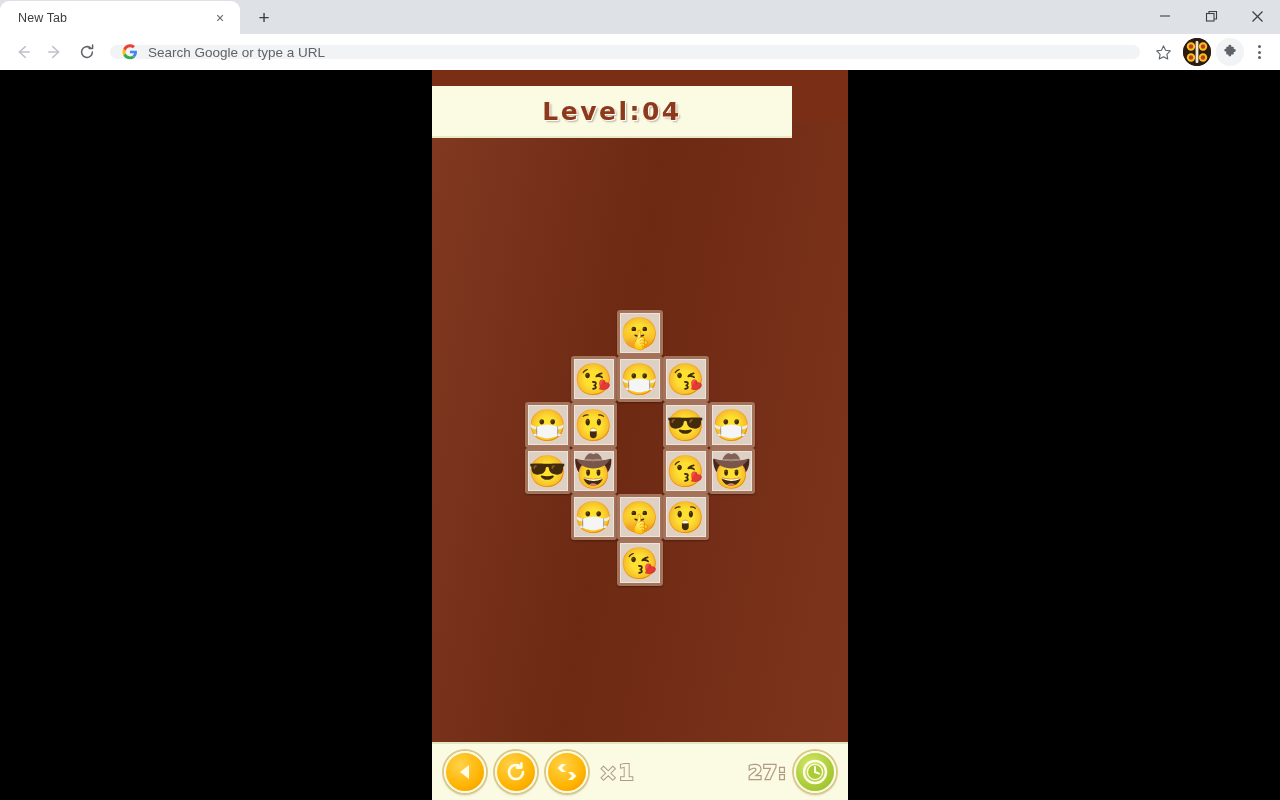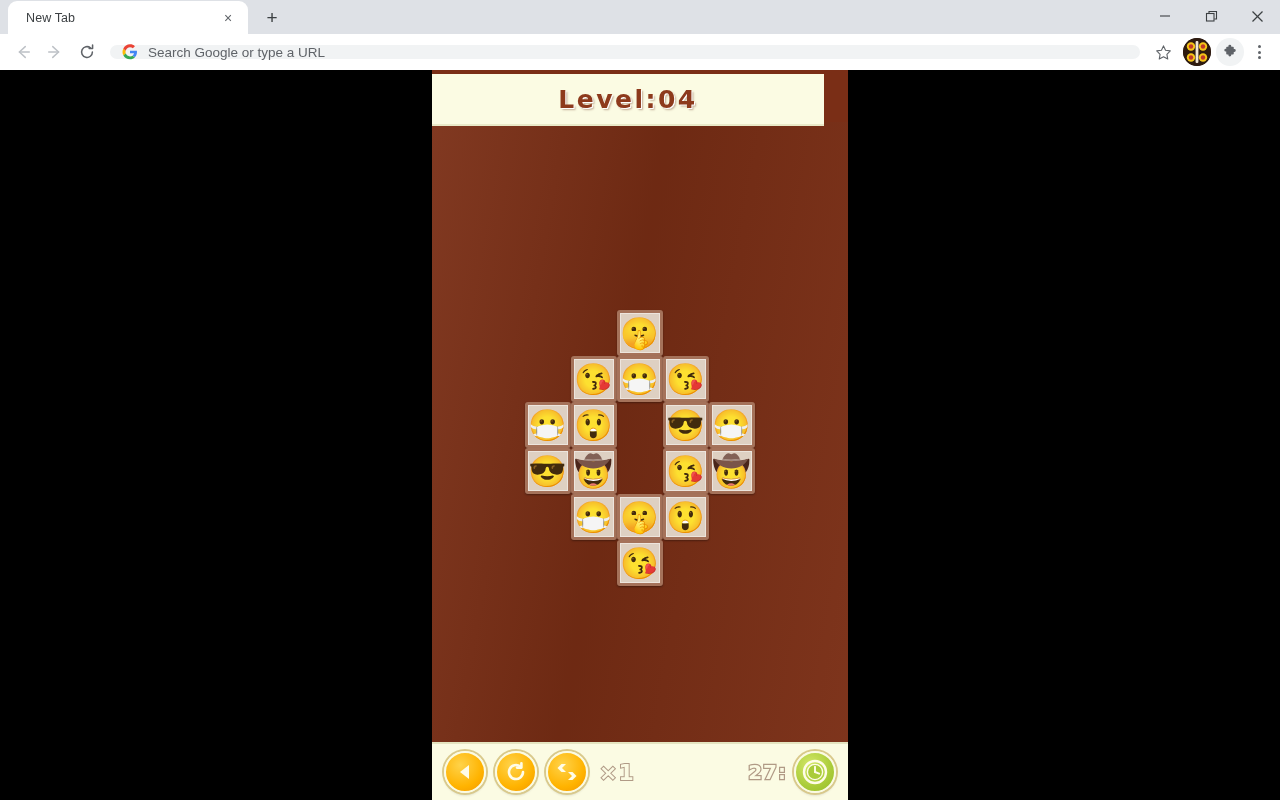--- a/index.html
+++ b/index.html
@@ -19,21 +19,20 @@
     background: #dee1e6;
     position: relative;
     user-select: none;
   }
 
   .tabstrip {
     height: 34px;
     display: flex;
     align-items: flex-end;
     position: relative;
-    padding-left: 8px;
   }
 
   .tab {
     width: 240px;
     height: 33px;
     background: #ffffff;
     border-radius: 9px 9px 0 0;
     display: flex;
     align-items: center;
     padding: 0 10px 0 18px;
@@ -192,22 +191,22 @@
     top: 0;
     width: 416px;
     height: 730px;
     overflow: hidden;
     background: #7a2e16;
   }
 
   
   .level-header {
     position: absolute;
-    left: 0; top: 4px;
-    width: 392px;
+    left: 0; top: 16px;
+    width: 360px;
     height: 52px;
     background: #fbfbe3;
     display: flex;
     align-items: center;
     justify-content: center;
     z-index: 5;
     border-bottom: 2px solid #e9e9c8;
   }
 
   .level-text {

